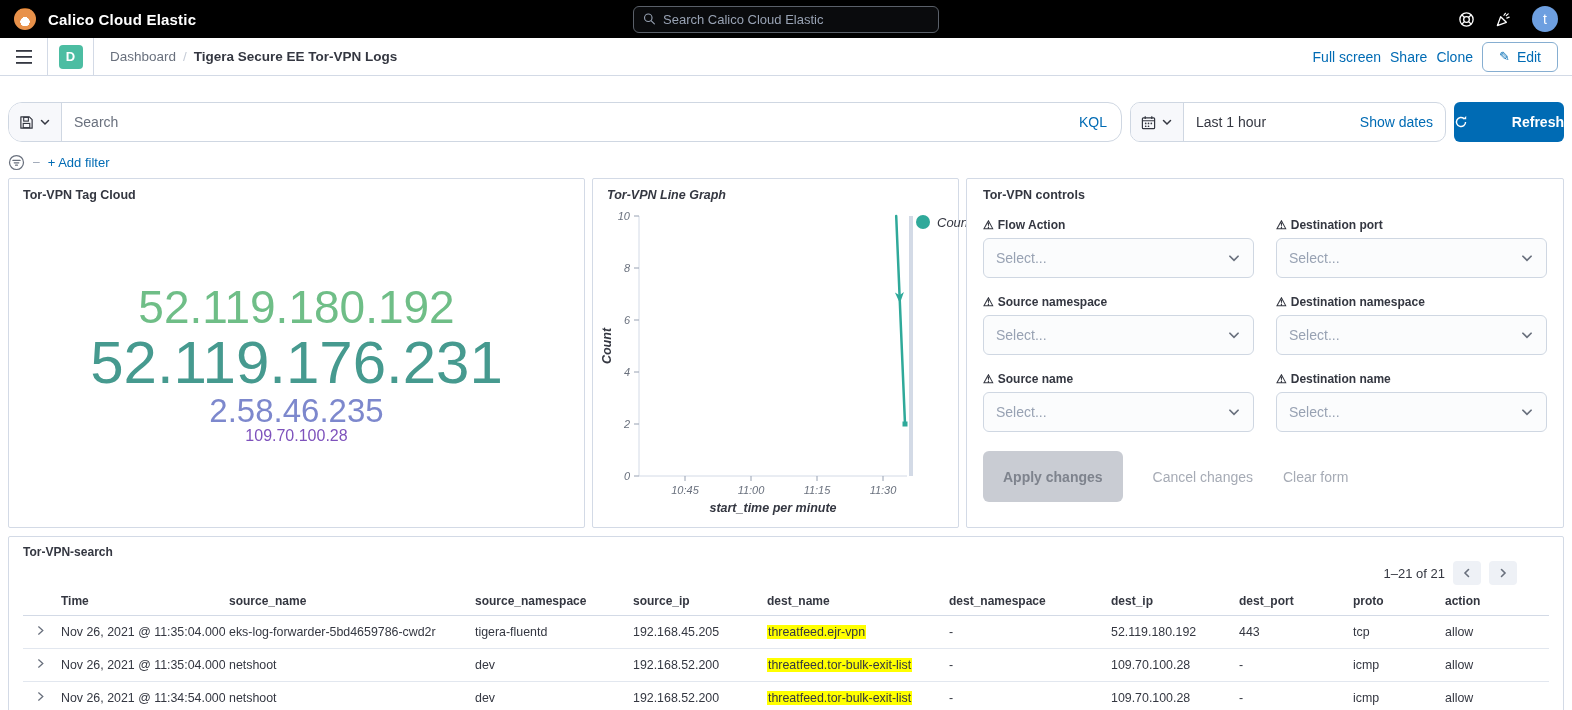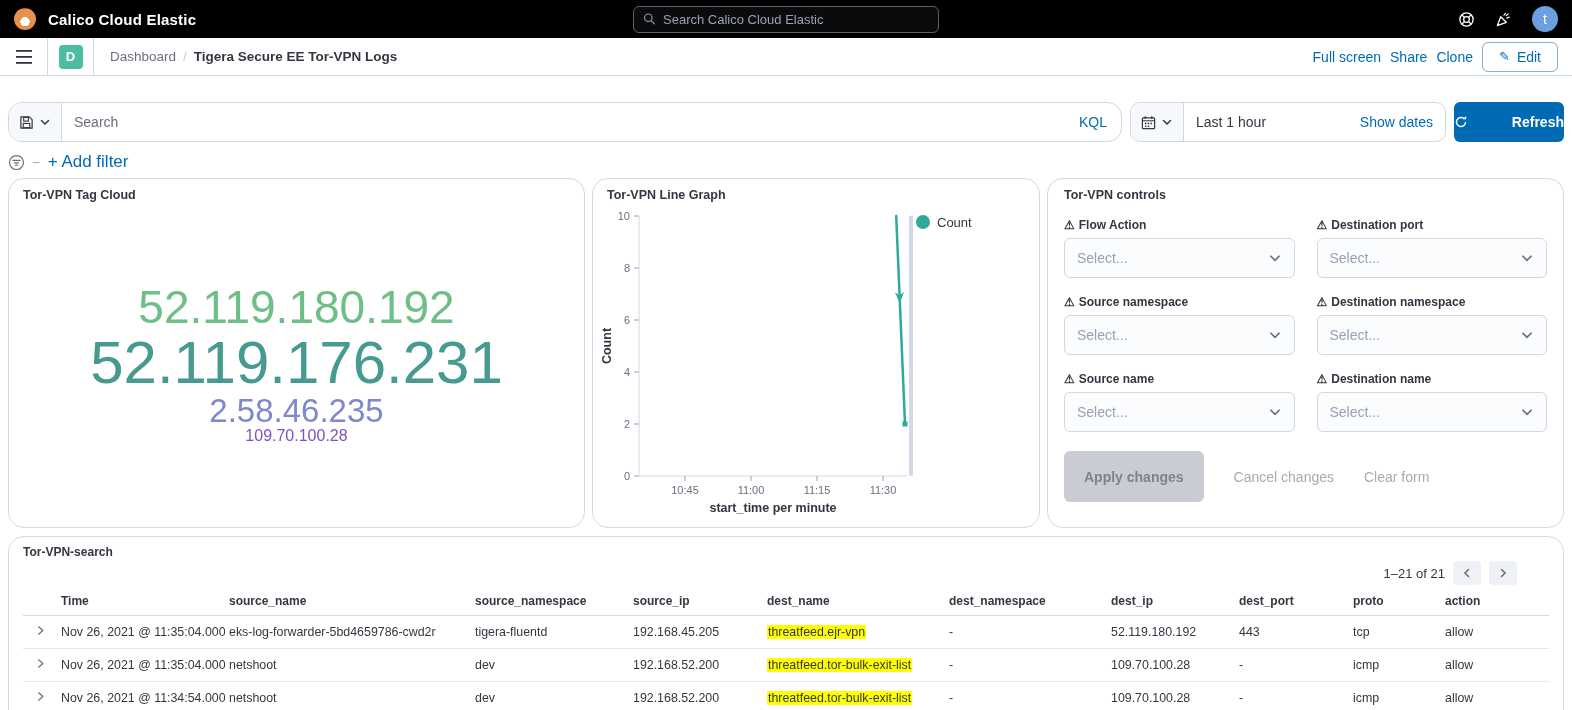--- a/index.html
+++ b/index.html
@@ -47,31 +47,31 @@
   .search-box input { flex:1; border:none; outline:none; font-size:14px; padding:0 12px; color:#343741; font-family:inherit; }
   .search-box input::placeholder { color:#69707d; }
   .kql-btn { background:none; border:none; color:#006BB4; font-size:14px; padding:0 14px; cursor:pointer; font-family:inherit; }
   .date-box { width:316px; display:flex; align-items:center; border:1px solid #cfd7e2; border-radius:10px; background:#fff; overflow:hidden; }
   .time-range { font-size:14px; color:#343741; padding:0 12px; cursor:pointer; }
   .show-dates { margin-left:auto; color:#006BB4; font-size:14px; padding:0 12px; text-decoration:none; cursor:pointer; }
   .refresh-btn { width:110px; background:#006BB4; color:#fff; border:none; border-radius:6px; font-size:14px; font-weight:600;
     display:flex; align-items:center; justify-content:space-between; gap:8px; cursor:pointer; font-family:inherit; }
   .filter-row { display:flex; align-items:center; gap:8px; margin-top:9px; height:22px; }
   .filter-row .dash { color:#98a2b3; font-size:12px; }
-  .add-filter { color:#006BB4; font-size:17px; text-decoration:none; cursor:pointer; }
+  .add-filter { color:#006BB4; font-size:13px; text-decoration:none; cursor:pointer; }
 
   
   .panels-row { display:flex; gap:7px; padding:0 8px; margin-top:5px; height:350px; background:#fff; }
-  .panel { background:#fff; border:1px solid #d3dae6; border-radius:16px; position:relative; }
+  .panel { background:#fff; border:1px solid #d3dae6; border-radius:2px; position:relative; }
   .panel h3 { font-size:12.5px; font-weight:700; color:#343741; padding:9px 14px 0 14px; }
   .tagcloud-panel { width:577px; display:flex; flex-direction:column; }
   .tag-cloud { flex:1; display:flex; flex-direction:column; align-items:center; justify-content:center; }
   .tag-word { line-height:1.04; cursor:pointer; font-weight:400; }
   .tag-caption { text-align:center; font-size:13.5px; font-weight:700; color:#343741; padding-bottom:12px; }
-  .linegraph-panel { width:448px; }
+  .linegraph-panel { width:367px;font-style:italic; }
   .linegraph-panel svg { display:block; margin:4px 0 0 8px; }
   svg text { font-family:inherit; }
   .tick-label { font-size:11px; fill:#69707d; }
   .axis-title { font-size:12.5px; font-weight:700; fill:#343741; }
   .legend-text { font-size:13px; fill:#343741; }
 
   .controls-panel { flex:1; padding:0 16px; }
   .controls-grid { display:grid; grid-template-columns:1fr 1fr; column-gap:22px; row-gap:17px; margin-top:16px; }
   .field-label { display:flex; align-items:center; gap:4px; font-size:12px; font-weight:700; color:#343741; margin-bottom:6px; }
   .warn-icon { font-size:12px; color:#343741; }

